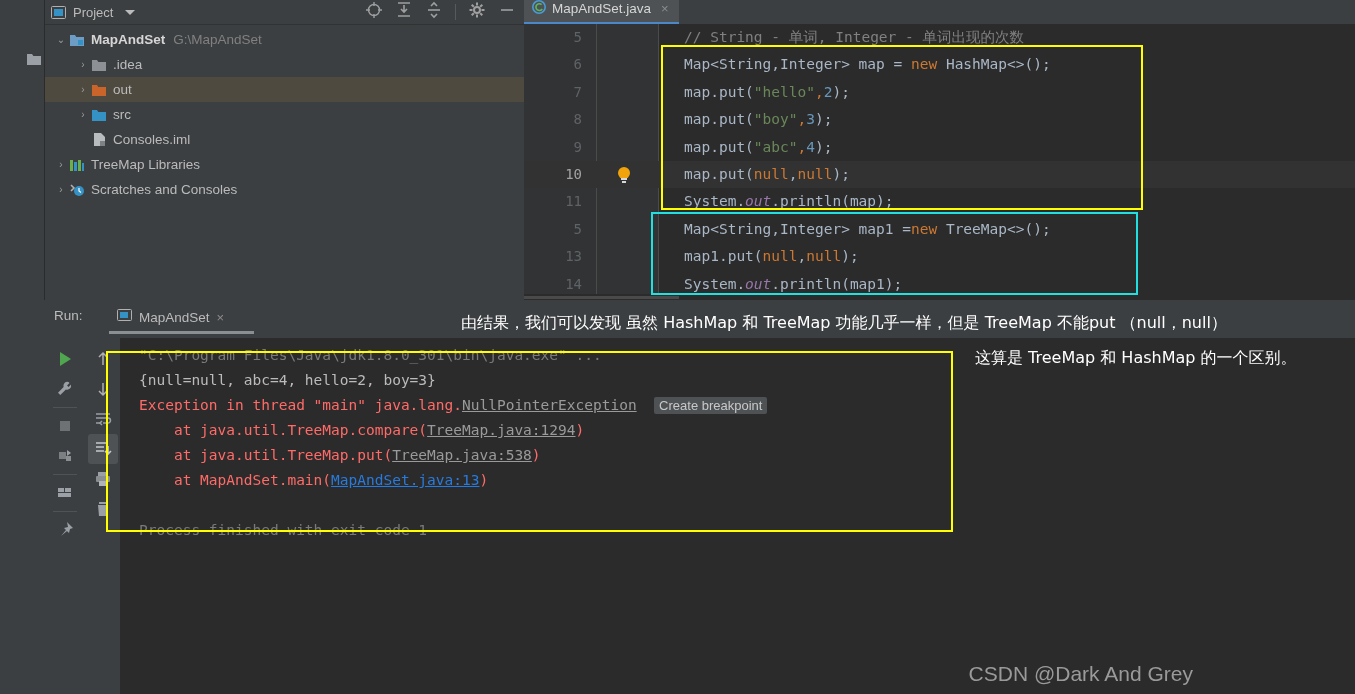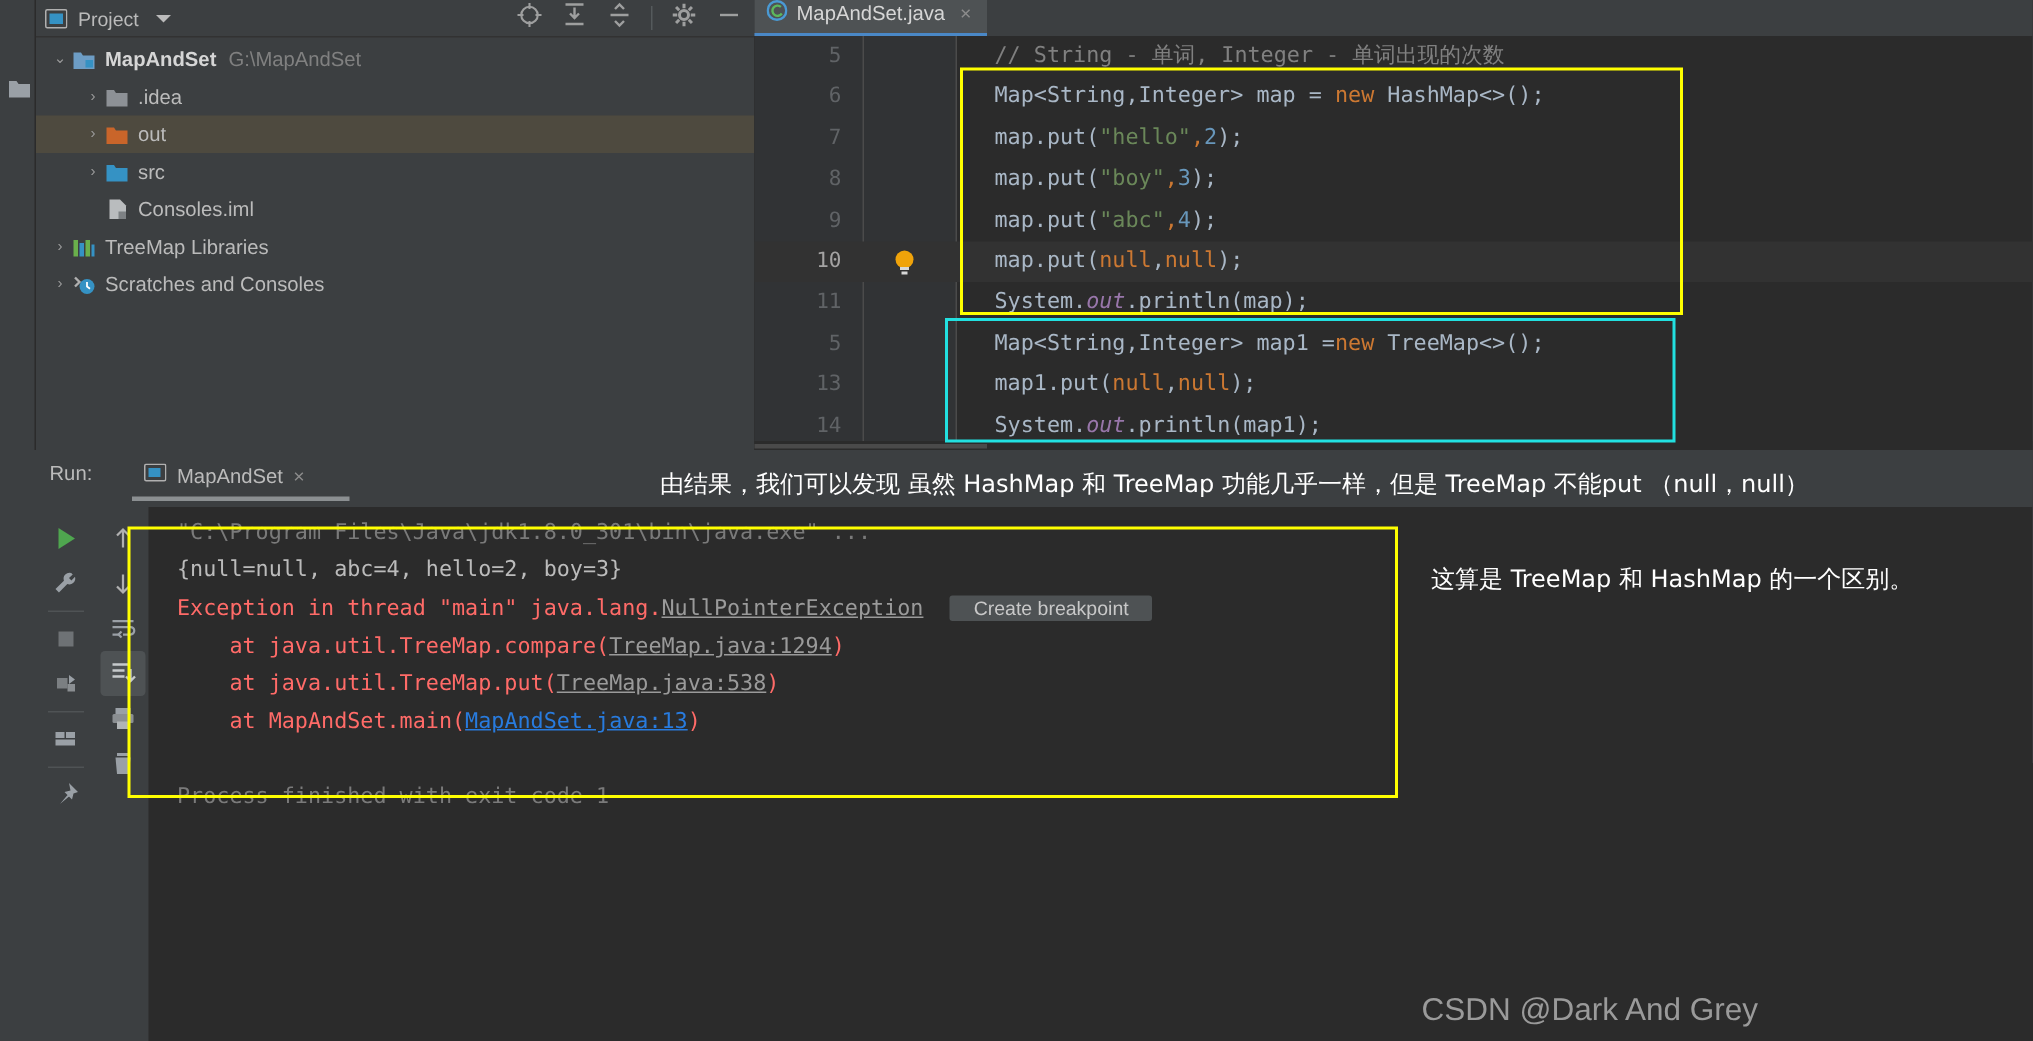--- a/index.html
+++ b/index.html
@@ -2,21 +2,21 @@
 <html><head>
 <meta charset="utf-8">
 <style>
   * { box-sizing: border-box; margin: 0; padding: 0; }
   html, body {
     width: 1355px; height: 694px;
     background: #3c3f41;
     font-family: "Liberation Sans", "DejaVu Sans", sans-serif;
     overflow: hidden;
   }
-  #root { position: relative; width: 1186px; height: 694px; background: #3c3f41; }
+  #root { position: relative; width: 1186px; height: 694px; background: #3c3f41; margin-left: 21px; }
 
   
   .leftstrip {
     position: absolute; left: 0; top: 0; width: 24px; height: 300px;
     background: #3c3f41; border-right: 1px solid #2b2b2b;
   }
   .leftstrip .folder-ic { position: absolute; left: 5px; top: 52px; }
 
   
   .project-panel {
@@ -128,21 +128,21 @@
     font-size: 14.5px; line-height: 25px; padding-top: 5px; padding-left: 18px;
     white-space: pre;
   }
   .c-gray { color: #7a7a7a; }
   .c-white { color: #bbbbbb; }
   .c-red { color: #ff6b68; }
   .c-link { color: #9a9a9a; text-decoration: underline; }
   .c-bluelink { color: #287bde; text-decoration: underline; }
   .c-bp {
     color: #c8c8c8; background: #4e5254; font-size: 13px;
-    font-family: "Liberation Sans", sans-serif; padding: 1px 16px; border-radius: 2px;
+    font-family: "Liberation Sans", sans-serif; padding: 1px 5px; border-radius: 2px;
   }
 
   
   .cn-note {
     position: absolute; color: #ffffff; font-size: 16px;
     font-family: "DejaVu Sans", "Liberation Sans", sans-serif; white-space: nowrap;
   }
   .watermark {
     position: absolute; right: 14px; bottom: 8px; color: #9a9a9a; font-size: 21px;
     font-family: "Liberation Sans", sans-serif;
@@ -429,16 +429,16 @@
           </svg>
       </div>
     </div>
 
     <div class="console" id="console-out"><div><span class="c-gray">"C:\Program Files\Java\jdk1.8.0_301\bin\java.exe" ...</span></div><div><span class="c-white">{null=null, abc=4, hello=2, boy=3}</span></div><div><span class="c-red">Exception in thread "main" java.lang.</span><span class="c-link">NullPointerException</span><span class="c-white">  </span><span class="c-bp">Create breakpoint</span></div><div><span class="c-red">    at java.util.TreeMap.compare(</span><span class="c-link">TreeMap.java:1294</span><span class="c-red">)</span></div><div><span class="c-red">    at java.util.TreeMap.put(</span><span class="c-link">TreeMap.java:538</span><span class="c-red">)</span></div><div><span class="c-red">    at MapAndSet.main(</span><span class="c-bluelink">MapAndSet.java:13</span><span class="c-red">)</span></div><div>&nbsp;</div><div><span class="c-gray">Process finished with exit code 1</span></div></div>
   </div>
 
   <div class="box box-yellow" style="left:85px; top:351px; width:847px; height:181px;"></div>
 
   <div class="cn-note" style="left:440px; top:313px;">由结果，我们可以发现 虽然 HashMap 和 TreeMap 功能几乎一样，但是 TreeMap 不能put （null，null）</div>
-  <div class="cn-note" style="left:954px; top:376px;">这算是 TreeMap 和 HashMap 的一个区别。</div>
+  <div class="cn-note" style="left:954px; top:348px;">这算是 TreeMap 和 HashMap 的一个区别。</div>
 
   <div class="watermark">CSDN @Dark And Grey</div>
 </div>
 
 </body></html>

